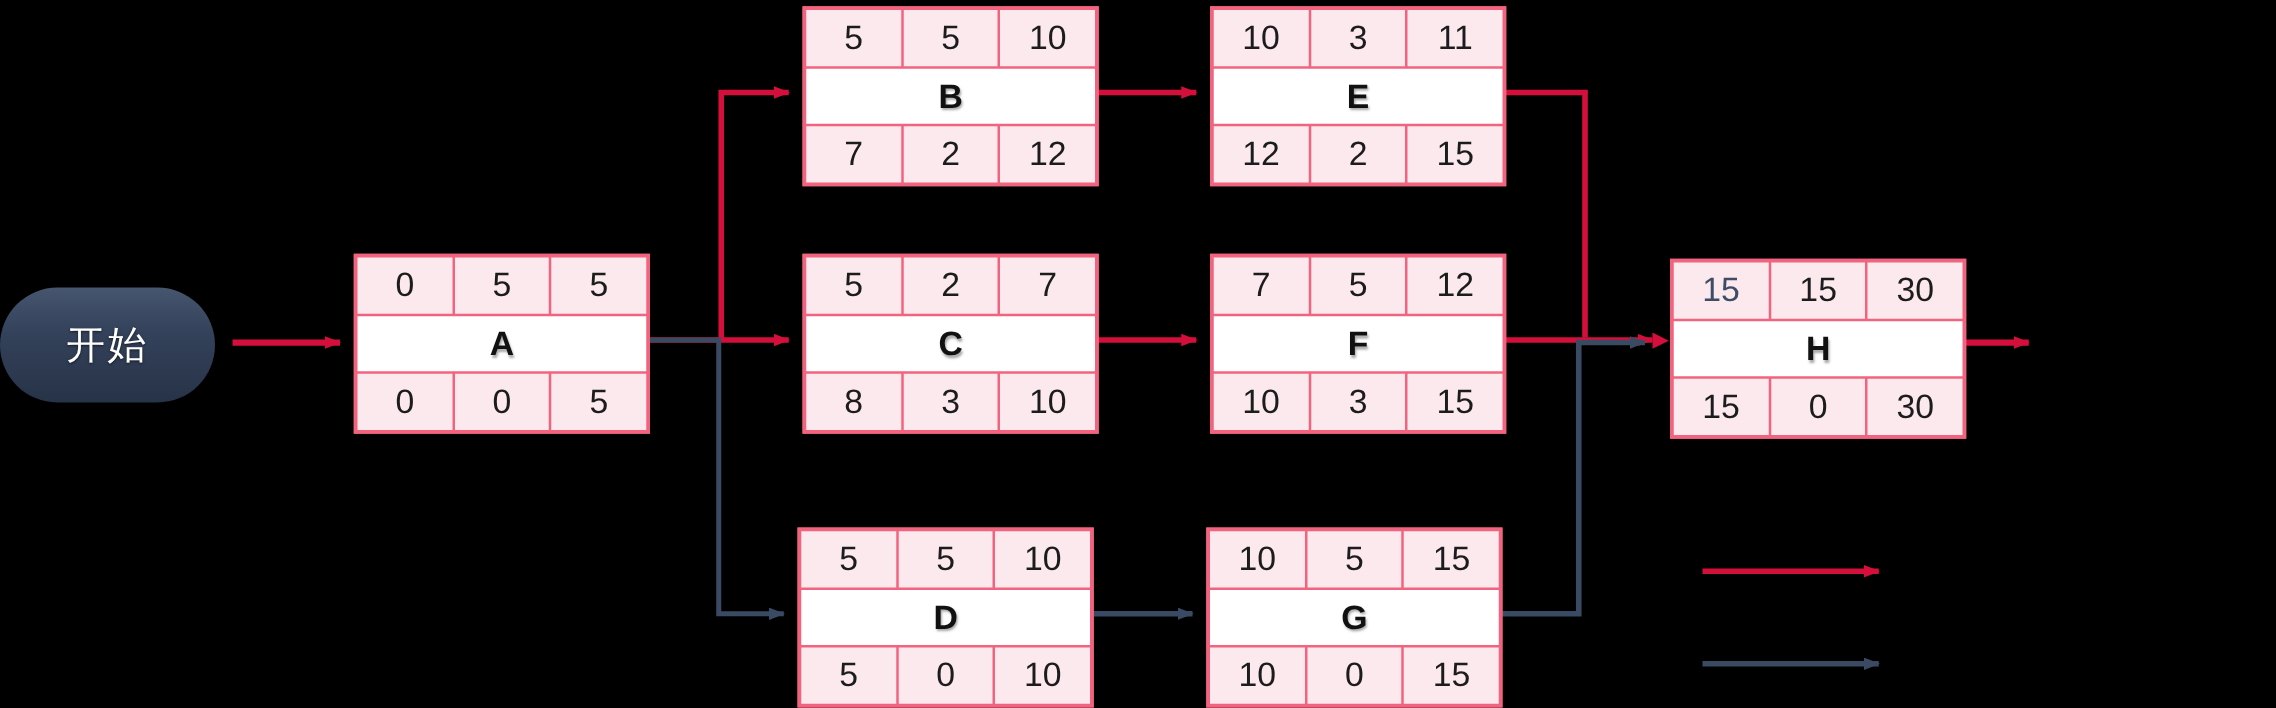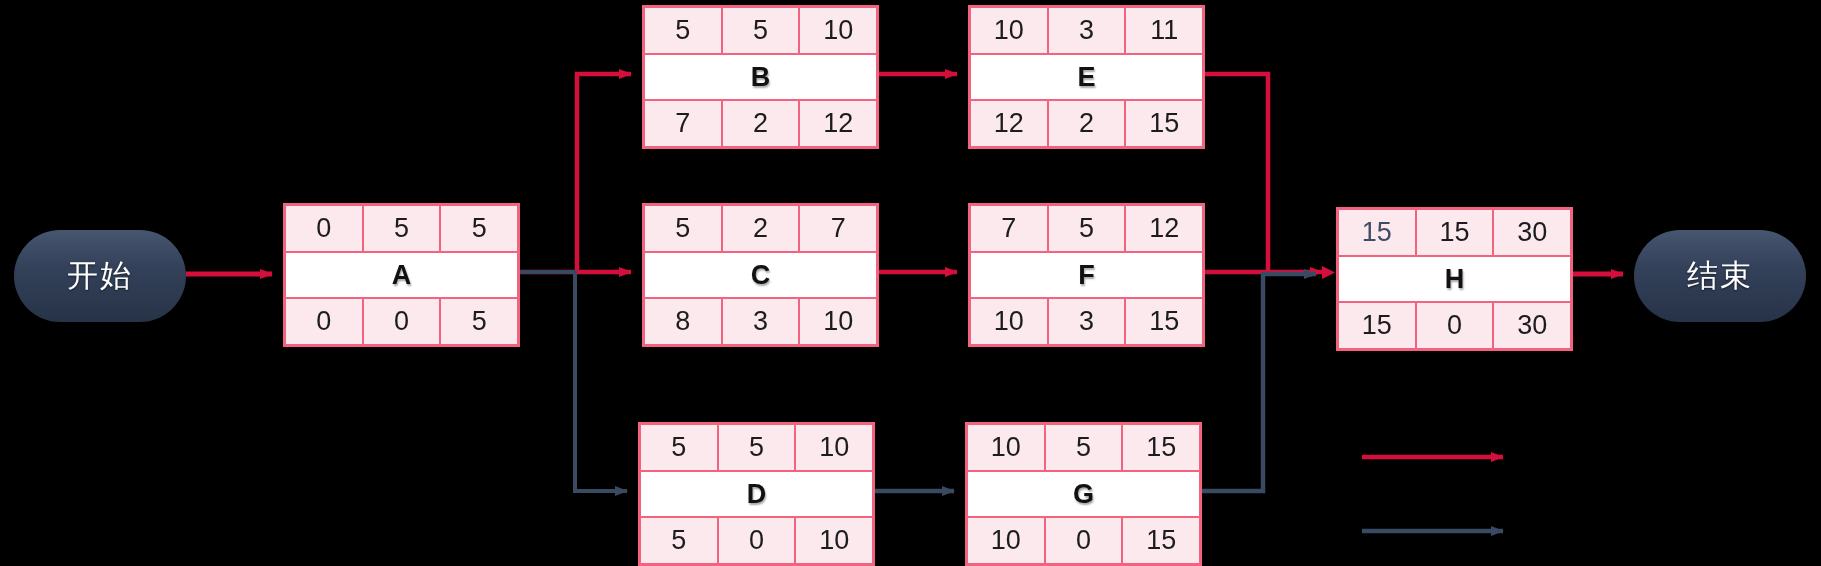--- a/index.html
+++ b/index.html
@@ -6,21 +6,21 @@
   body{width:1821px;height:566px;position:relative;overflow:hidden;
        font-family:"Liberation Sans","DejaVu Sans",sans-serif;}
   #canvas{position:absolute;inset:0;width:1821px;height:566px;}
   svg.wires{position:absolute;left:0;top:0;width:1821px;height:566px;}
 
   .pill{position:absolute;width:172px;height:92px;border-radius:46px;
         background:linear-gradient(180deg,#46566e 0%,#33415a 40%,#273347 100%);
         color:#ffffff;font-size:31px;letter-spacing:2px;
         display:flex;align-items:center;justify-content:center;
         text-shadow:0 1px 2px rgba(0,0,0,.6);}
-  .pill.start{left:14px;top:230px;}
+  .pill.start{left:0;top:230px;}
   .pill.end{left:1634px;top:230px;}
 
   .node{position:absolute;width:231px;height:138px;
         background:#f2637f;border:3px solid #f2637f;
         display:flex;flex-direction:column;gap:2px;box-sizing:content-box;}
   .node .row{flex:1;display:flex;gap:2px;}
   .node .cell{flex:1;background:#fbe9ed;display:flex;align-items:center;justify-content:center;
         font-size:27px;color:#1c1c1e;}
   .node .namerow{flex:1;background:#ffffff;display:flex;align-items:center;justify-content:center;}
   .node .namerow span{font-size:27px;font-weight:bold;color:#111;
@@ -57,21 +57,20 @@
 
     <polygon points="1322,266 1335,272.5 1322,279" fill="#d50f3c"></polygon>
 
     <g>
       <path d="M1362 457 L1503 457" stroke="#d50f3c" stroke-width="4.5" fill="none" marker-end="url(#mRed)"></path>
       <path d="M1362 531 L1503 531" stroke="#3b4a63" stroke-width="4.5" fill="none" marker-end="url(#mDark)"></path>
     </g>
   </svg>
 
   <div class="pill start">开始</div>
-  <div class="pill end">结束</div>
 
   <div class="node" style="left:283px;top:203px">
     <div class="row">
       <div class="cell">0</div>
       <div class="cell">5</div>
       <div class="cell">5</div>
     </div>
     <div class="namerow">
       <span>A</span>
     </div>

